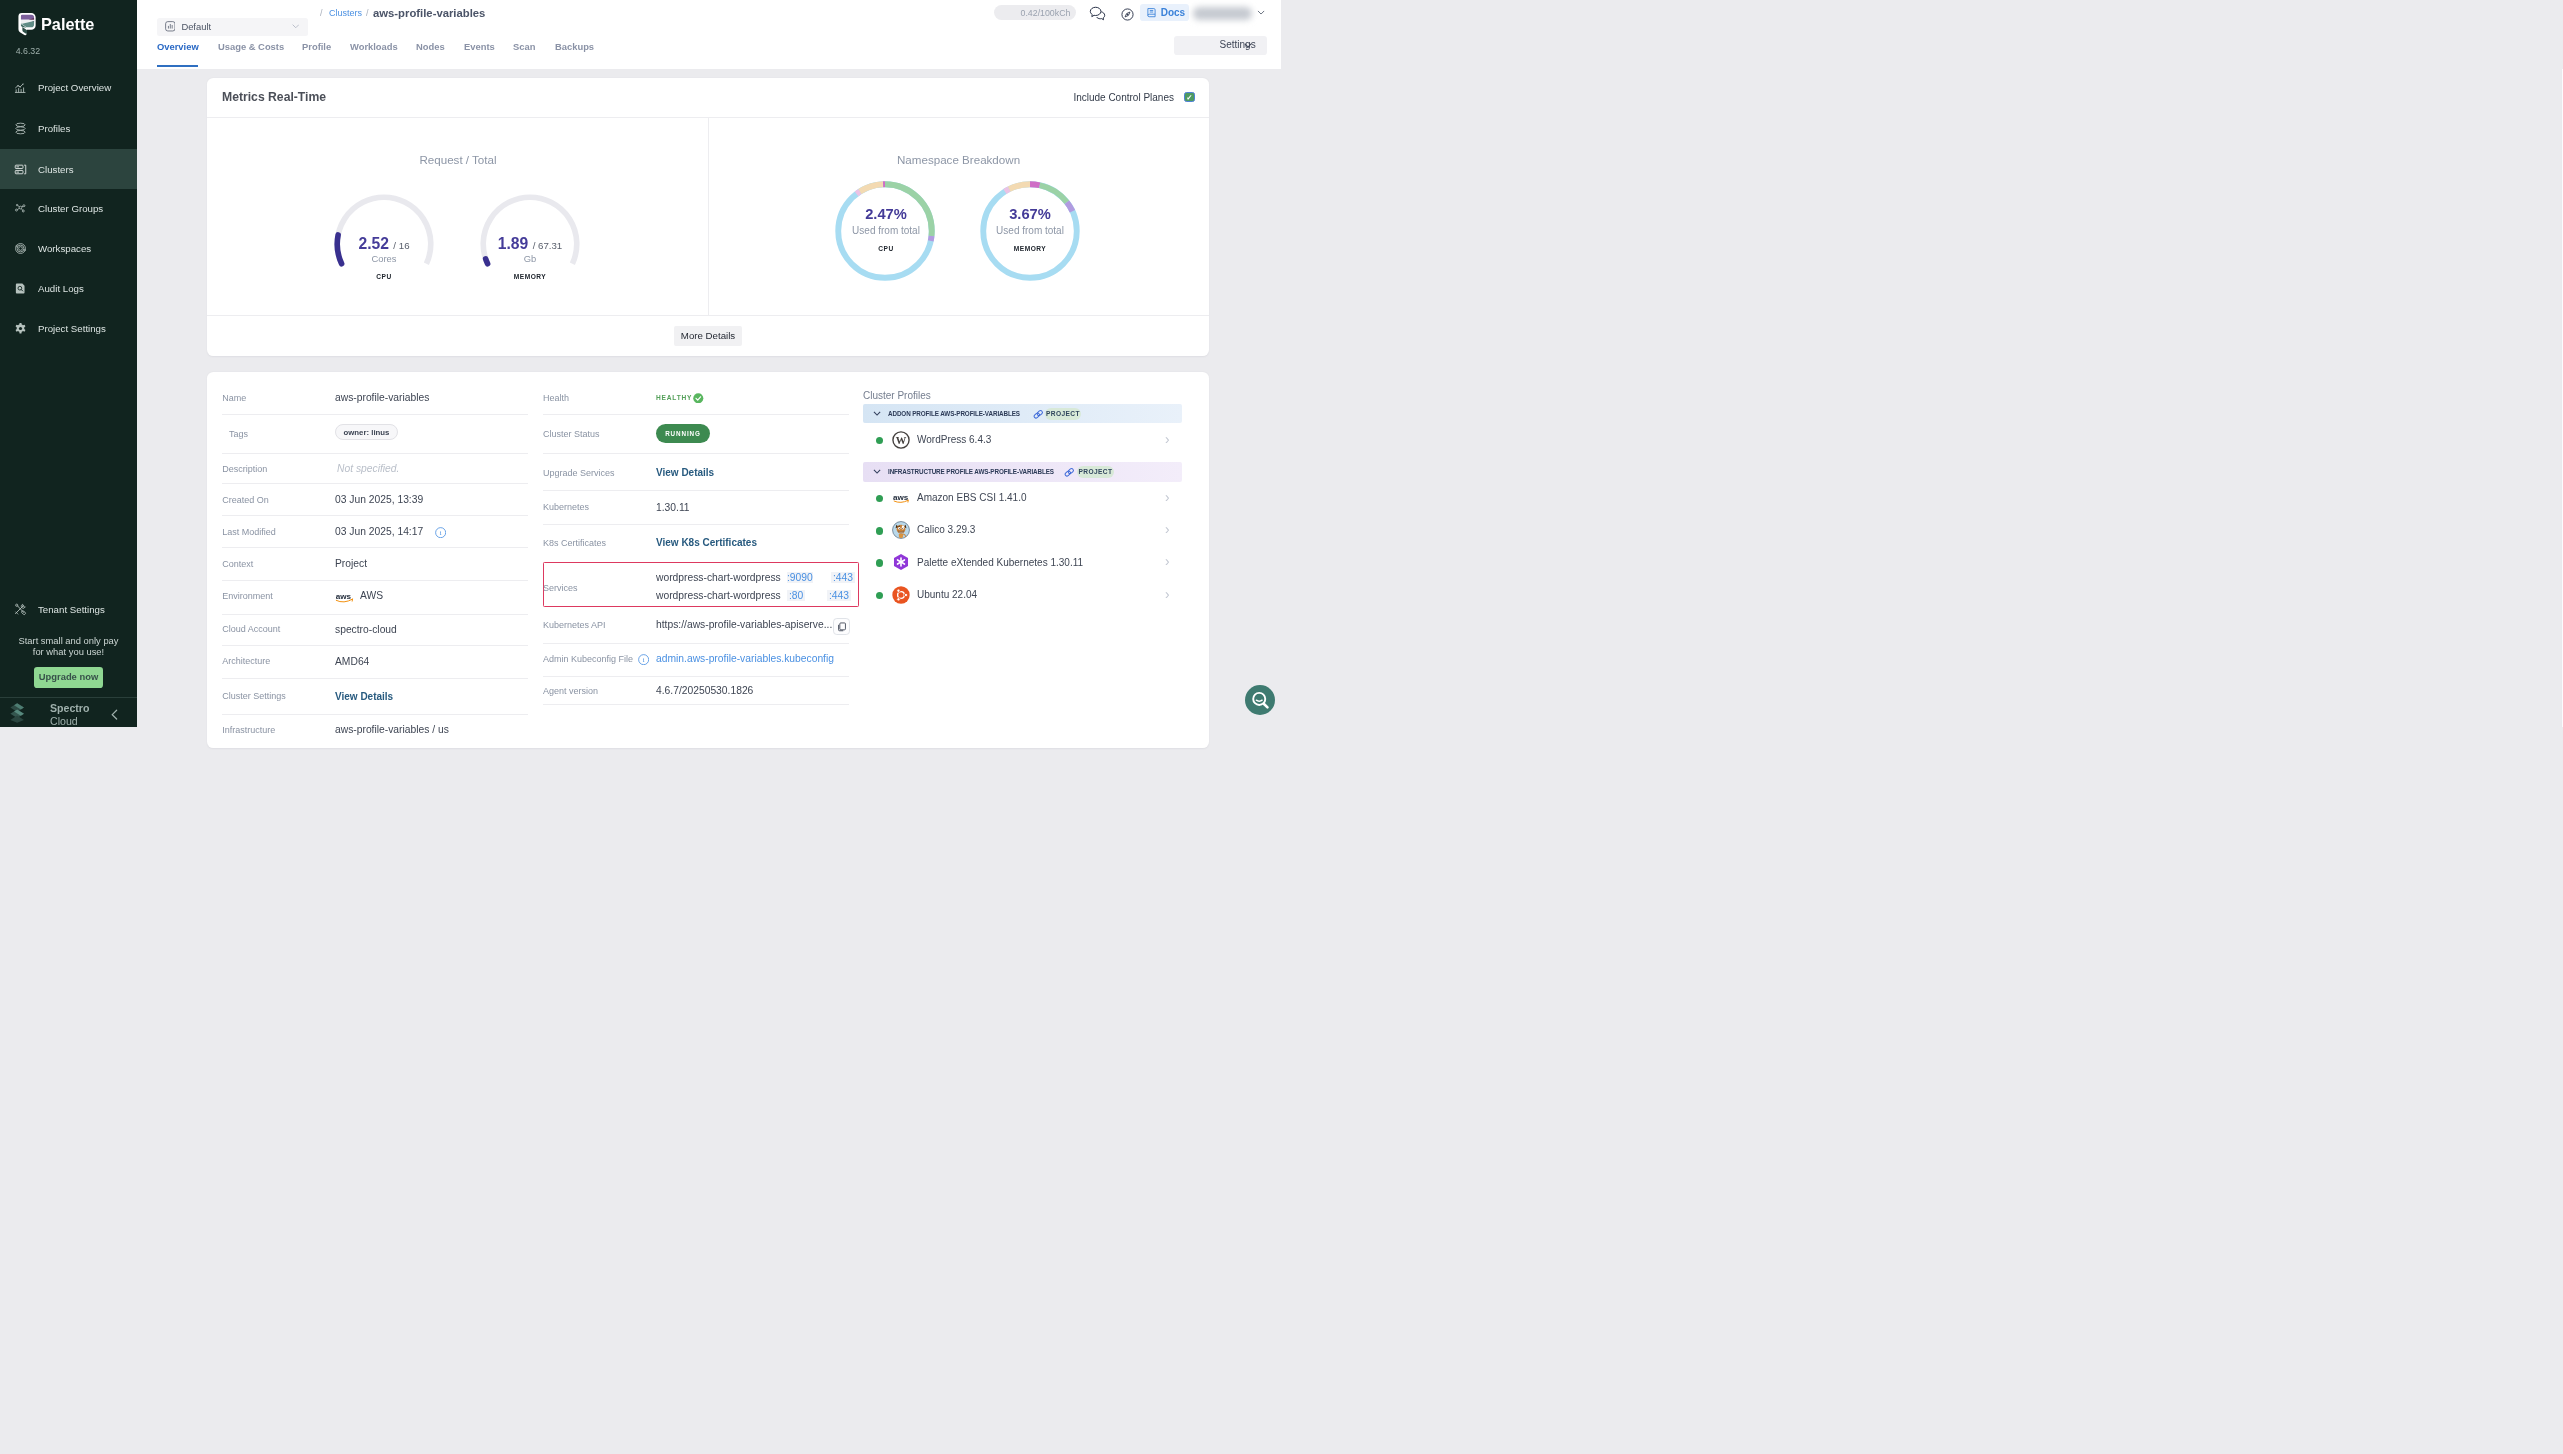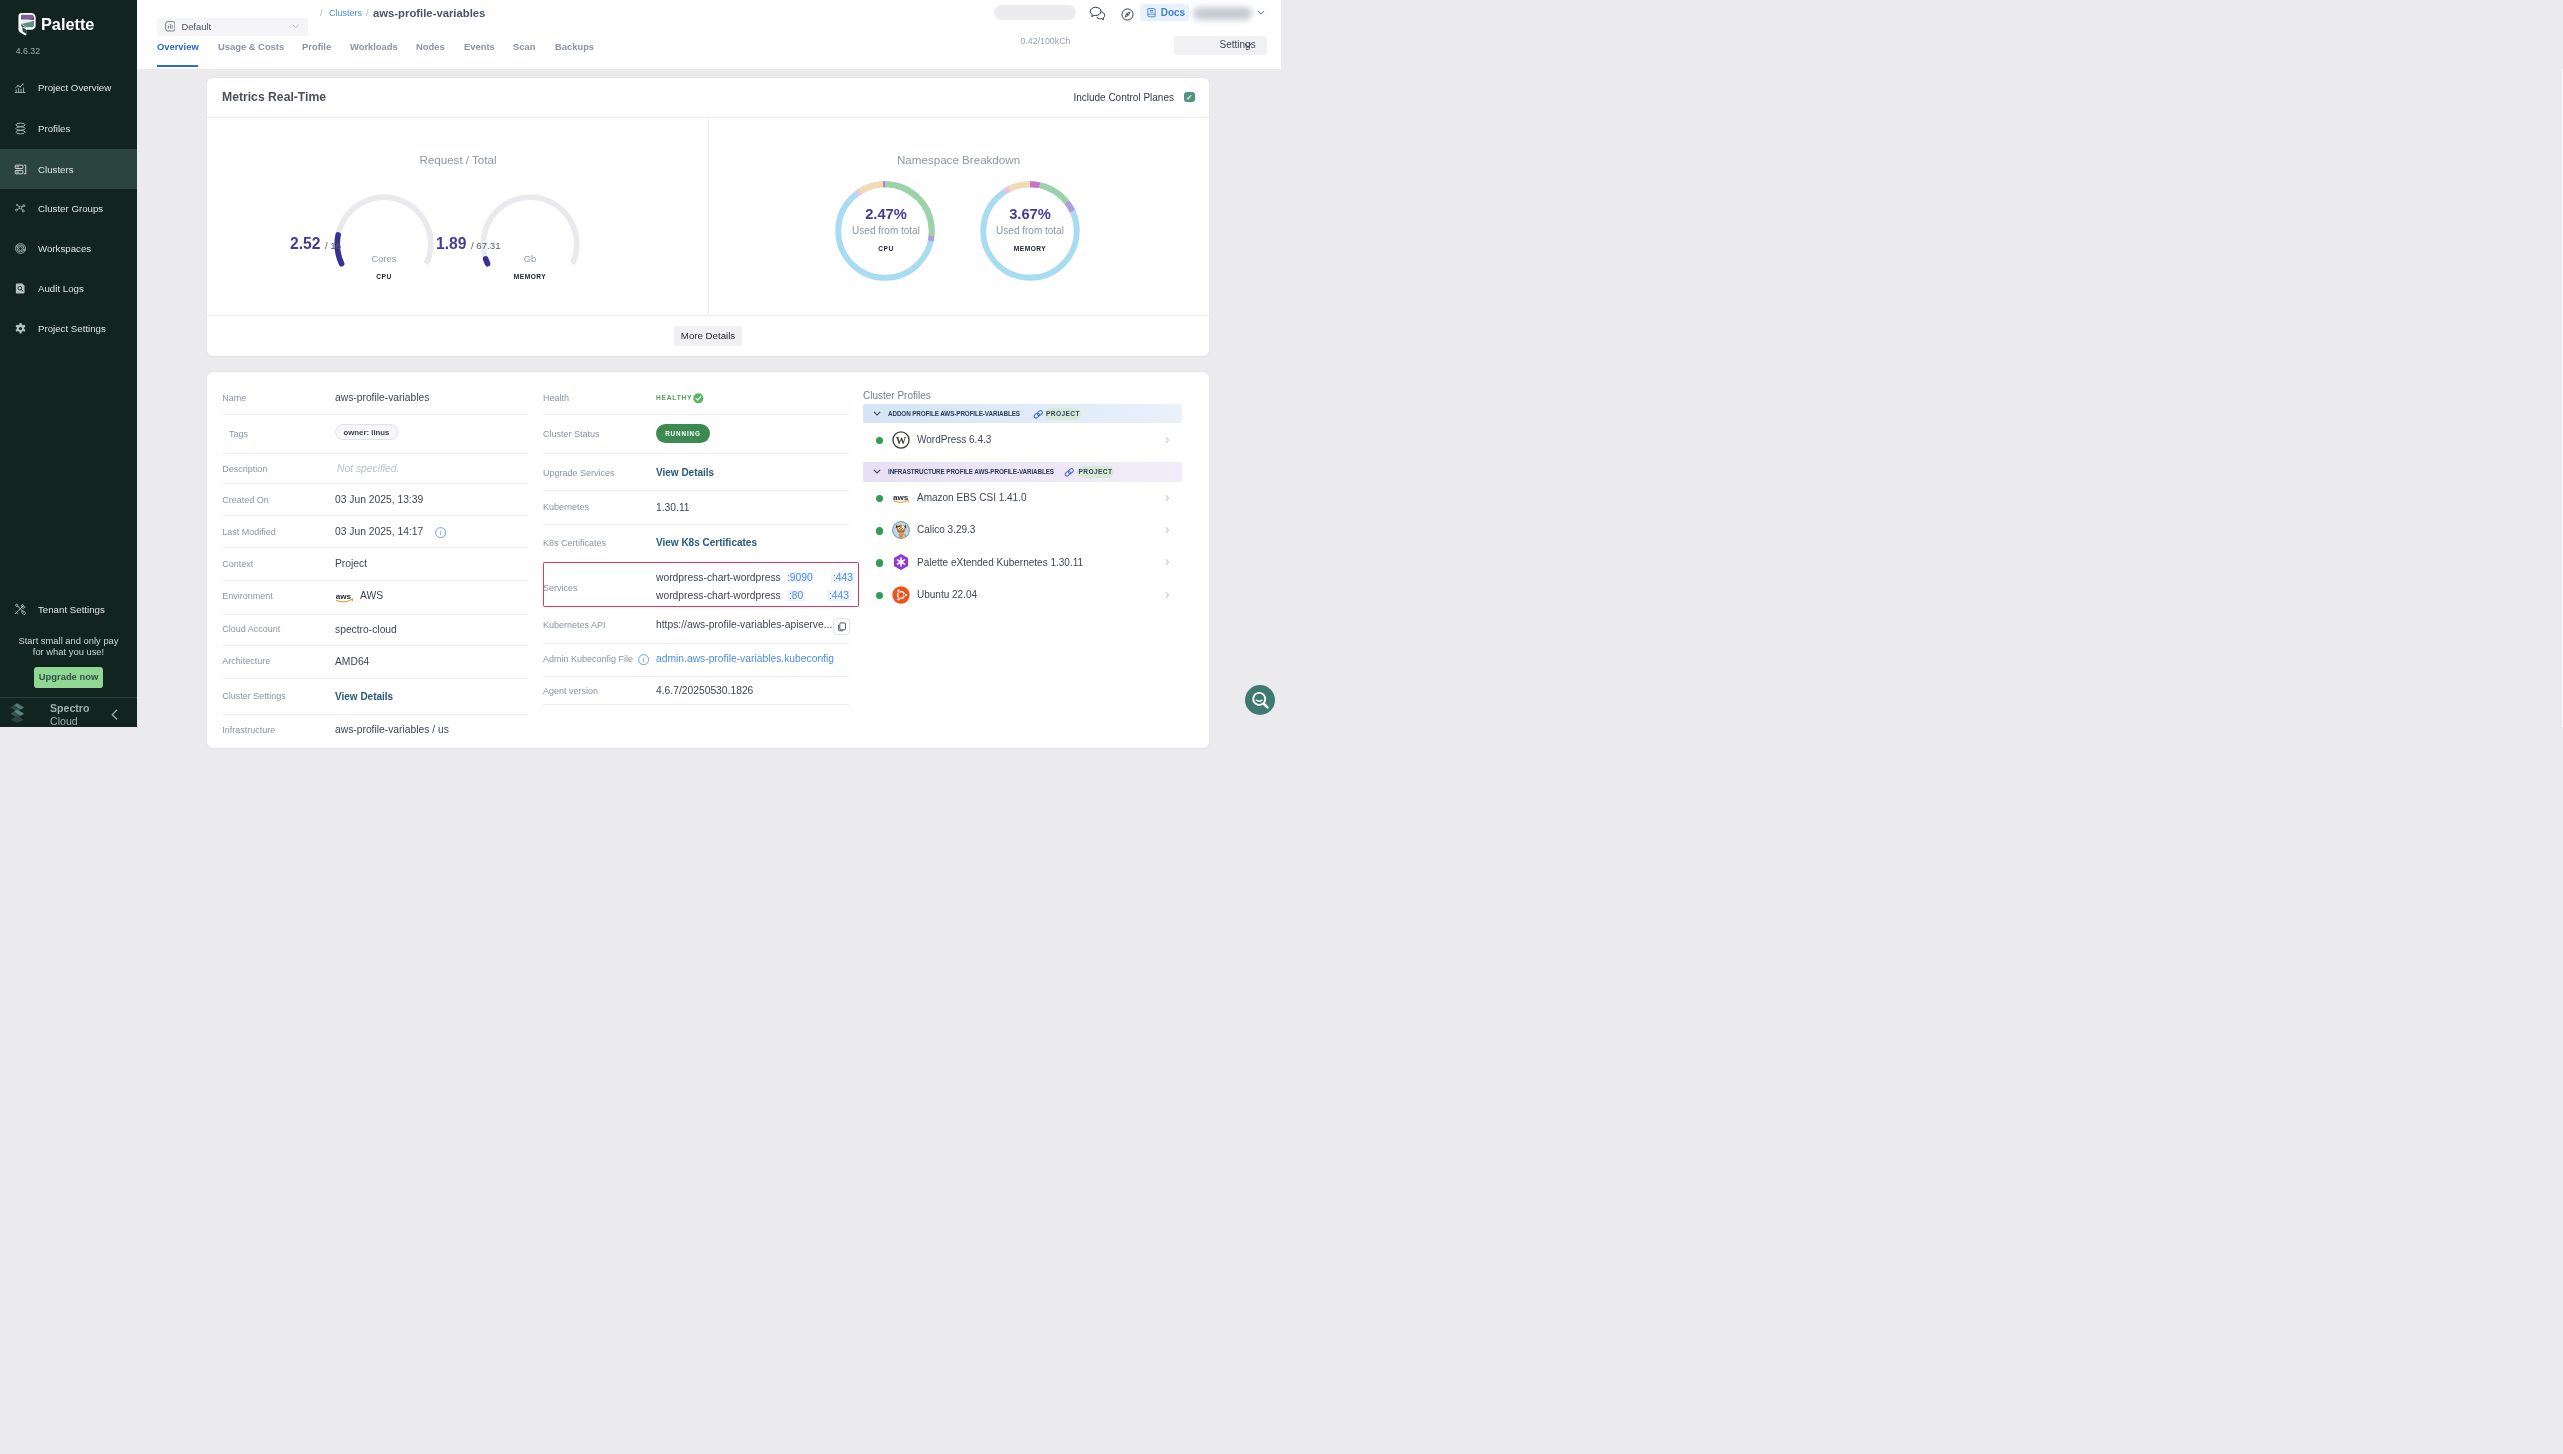--- a/index.html
+++ b/index.html
@@ -20,36 +20,36 @@
 #projsel .ptx { position:absolute; left:24.4px; top:3.8px; font-size:9.4px; color:#4d5565; }
 #projsel .chev { position:absolute; right:8.8px; top:6.3px; }
 .crumb { position:absolute; top:7.5px; font-size:9px; }
 #bcname { position:absolute; left:236px; top:6.9px; font-size:11.3px; font-weight:bold; color:#4b5468; }
 .tab { position:absolute; top:41px; font-size:9.4px; font-weight:600; color:#8a92a6; white-space:nowrap; }
 .tab.on { color:#2a69c5; }
 #tabline { position:absolute; left:20px; top:65px; width:41px; height:1.9px; background:#2f6fc1; }
 #settingsbtn { position:absolute; left:1037px; top:36px; width:93px; height:19.4px; background:#f1f1f4; border-radius:3.1px; font-size:10px; color:#3f4657; }
 
 #usagepill { position:absolute; left:857px; top:5px; width:82px; height:15px; background:#ececef; border-radius:7.5px; }
-#usagepill span { position:absolute; right:5.6px; top:2.5px; font-size:8.8px; color:#9aa2af;margin-top:28px; }
+#usagepill span { position:absolute; right:5.6px; top:2.5px; font-size:8.8px; color:#9aa2af; }
 #docschip { position:absolute; left:1003px; top:4.4px; width:49px; height:17px; background:#e9f1fc; border-radius:3.1px; }
 #docschip span { position:absolute; left:20.7px; top:2.5px; color:#3b82d9; font-size:10px; font-weight:600; }
 #userblur { position:absolute; left:1056px; top:6.9px; width:59px; height:13px; background:#c6cad1; border-radius:6.3px; filter:blur(3.1px); }
 
 .card { position:absolute; background:#fff; border-radius:6.3px; box-shadow:0 0.6px 1.9px rgba(40,40,60,0.06); }
 #mcard { left:207px; top:78px; width:1002px; height:278px; }
 #dcard { left:207px; top:372px; width:1002px; height:376px; }
 .hline { position:absolute; background:#ededf0; height:0.6px; }
 .vline { position:absolute; background:#ededf0; width:0.6px; }
 #mtitle { position:absolute; left:15px; top:12px; font-size:12.2px; font-weight:bold; color:#4b4f58; }
 #incl { position:absolute; left:776px; top:14.4px; width:191px; text-align:right; font-size:10px; color:#333b49; }
 #inclbox { position:absolute; left:977px; top:13.8px; width:10.6px; height:10.6px; background:#4e9a62; border:0.9px solid #4f81d8; border-radius:2.5px; color:#fff; font-size:7.5px; text-align:center; line-height:10px; font-weight:bold; }
 .secthead { position:absolute; top:75px; font-size:11.6px; color:#8d96a6; }
 .gaugewrap { position:absolute; width:106px; height:106px; }
-.gnum { position:absolute; width:188px; text-align:left; font-size:15.7px; font-weight:bold; color:#453c99; }
+.gnum { position:absolute; width:188px; text-align:center; font-size:15.7px; font-weight:bold; color:#453c99; }
 .gnum small { font-size:9.7px; font-weight:normal; color:#585e6b; }
 .gunit { position:absolute; width:188px; text-align:center; font-size:9.4px; color:#8d96a6; }
 .glabel { position:absolute; width:188px; text-align:center; font-size:6.6px; font-weight:bold; color:#20262e; letter-spacing:0.5px; }
 .dnum { position:absolute; width:188px; text-align:center; font-size:14.7px; font-weight:bold; color:#443b98; }
 .dtext { position:absolute; width:188px; text-align:center; font-size:10px; color:#8d96a6; }
 #moredet { position:absolute; left:467px; top:248px; width:68px; height:20px; border-radius:1.9px; background:#f1f1f3; font-size:9.7px; font-weight:500; color:#1f242e; text-align:center; line-height:19.4px; }
 
 .lbl { position:absolute; font-size:9px; color:#8a93a3; white-space:nowrap; }
 .val { position:absolute; font-size:10.3px; color:#3e4553; white-space:nowrap; }
 .link { color:#4a90e2; }

